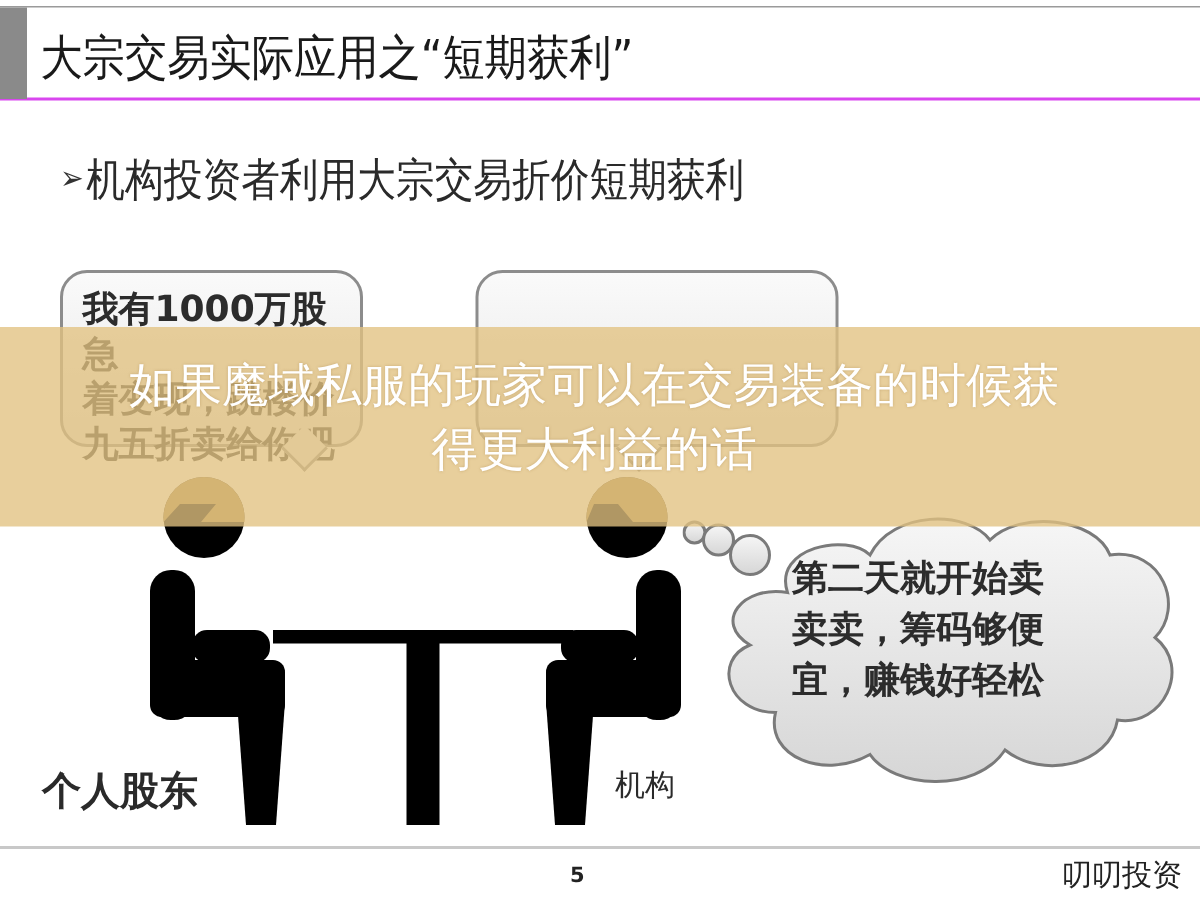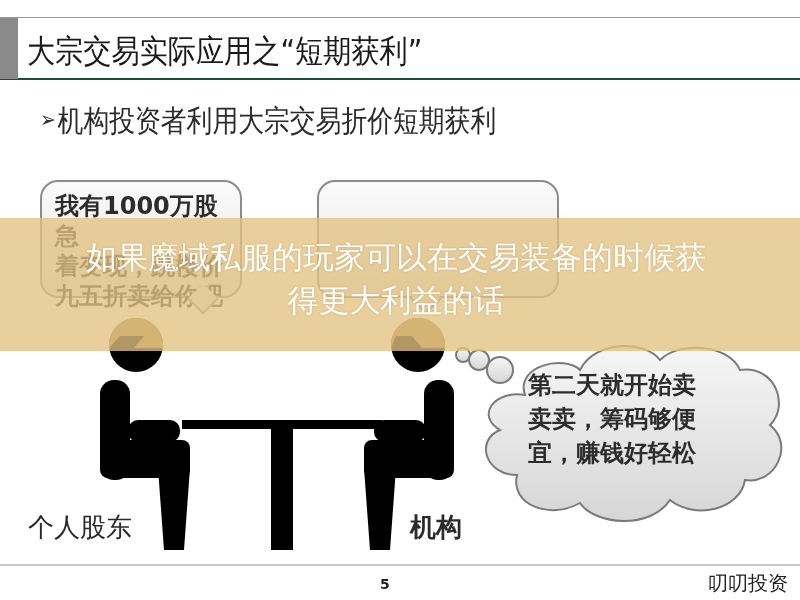--- a/index.html
+++ b/index.html
@@ -1,40 +1,40 @@
 <!DOCTYPE html>
 <html><head>
 <meta charset="utf-8">
 <style>
   * { margin: 0; padding: 0; box-sizing: border-box; }
   html, body { width: 800px; height: 600px; overflow: hidden; background: #ffffff; }
   body { position: relative; font-family: "DejaVu Sans", "Liberation Sans", sans-serif; color: #1a1a1a; }
 
-  .title-bar { position: absolute; left: 0; top: 17px; width: 800px; height: 63px; border-top: 1px solid #9a9a9a; border-bottom: 2px solid #14532d; }
+  .title-bar { position: absolute; left: 0; top: 4px; width: 800px; height: 63px; border-top: 1px solid #9a9a9a; border-bottom: 2px solid #d946ef; }
   .title-accent { position: absolute; left: 0; top: 0; width: 18px; height: 61px; background: #8a8a8a; }
   .title-text { position: absolute; left: 27px; top: 13px; font-size: 32px; line-height: 40px; color: #1a1a1a; letter-spacing: 0px; white-space: nowrap; transform: scaleX(0.88); transform-origin: left center; }
 
   .bullet { position: absolute; left: 40px; top: 100px; font-size: 30px; line-height: 40px; color: #2a2a2a; white-space: nowrap; transform: scaleX(0.86); transform-origin: left center; }
   .bullet .arrow { font-size: 22px; vertical-align: 4px; margin-right: 2px; color: #333; }
 
   .bubble { position: absolute; background: linear-gradient(#fafafa, #e6e6e6); border: 2px solid #8c8c8c; border-radius: 18px; }
   .bubble .txt { font-weight: bold; color: #2c2c2c; font-size: 24px; line-height: 30px; white-space: pre-line; }
   .bubble-left { left: 40px; top: 180px; width: 202px; height: 118px; padding-left: 12px; }
   .bubble-left .txt { position: absolute; left: 13px; top: 9px; }
   .bubble-mid { left: 317px; top: 180px; width: 242px; height: 118px; }
   .bubble-mid .txt { position: absolute; left: 13px; top: 9px; }
   .tail { position: absolute; width: 22px; height: 22px; background: #e8e8e8; border-right: 2px solid #8c8c8c; border-bottom: 2px solid #8c8c8c; transform: rotate(45deg); }
 
   .cloud-svg { position: absolute; left: 455px; top: 335px; width: 340px; height: 195px; }
   .cloud-text { position: absolute; left: 528px; top: 368px; font-weight: bold; font-size: 24px; line-height: 34px; color: #2c2c2c; white-space: pre-line; text-align: right; }
 
   .figure-svg { position: absolute; left: 90px; top: 318px; width: 380px; height: 232px; }
 
-  .label-left { position: absolute; left: 28px; top: 510px; font-size: 26px; font-weight: normal; color: #2a2a2a; }
-  .label-right { position: absolute; left: 410px; top: 510px; font-size: 26px; font-weight: bold; color: #2a2a2a; }
+  .label-left { position: absolute; left: 28px; top: 510px; font-size: 26px; font-weight: bold; color: #2a2a2a; }
+  .label-right { position: absolute; left: 410px; top: 510px; font-size: 20px; font-weight: normal; color: #2a2a2a; }
 
   .footer-line { position: absolute; left: 0; top: 564px; width: 800px; height: 2px; background: #c8c8c8; }
   .page-num { position: absolute; left: 380px; top: 576px; font-size: 14px; font-weight: bold; color: #222; }
   .brand { position: absolute; right: 12px; top: 570px; font-size: 20px; color: #222; }
 
   .overlay { position: absolute; left: 0; top: 218px; width: 800px; height: 133px; background: rgba(226, 193, 128, 0.78); }
   .overlay-text { position: absolute; left: 0; top: 236px; width: 792px; text-align: center; color: #ffffff; font-weight: normal; font-size: 31px; line-height: 43px; white-space: pre-line; text-shadow: 0 0 2px rgba(140,100,40,0.35); }
 </style>
 </head>
 <body>

